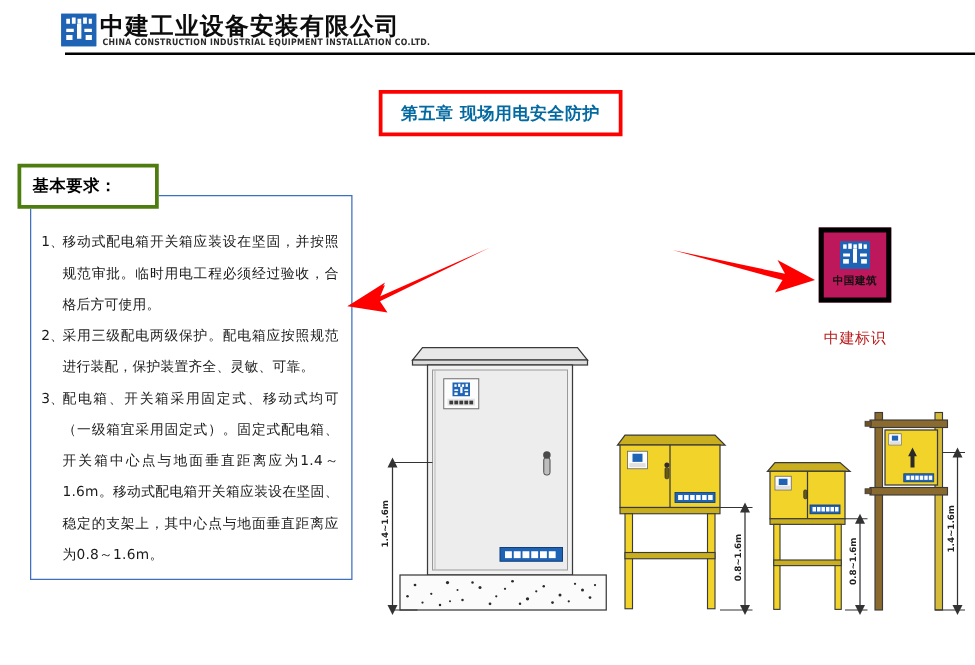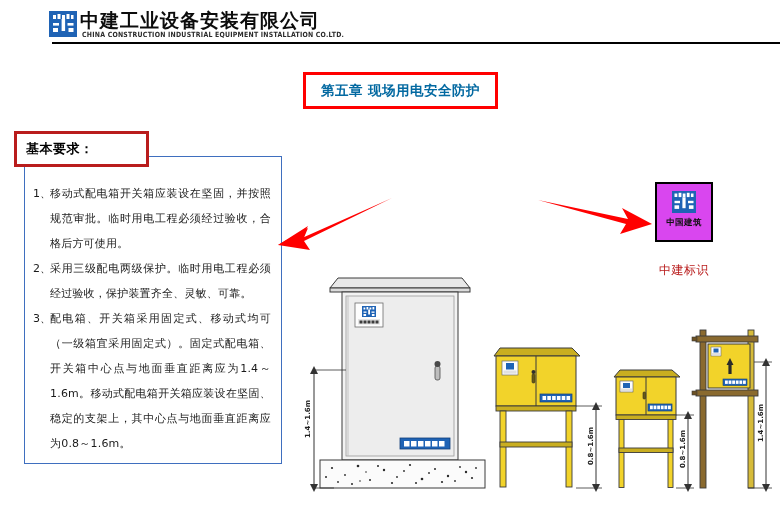--- a/index.html
+++ b/index.html
@@ -45,22 +45,22 @@
     font-size:13.5px;font-weight:bold;color:#0369a1;letter-spacing:0.5px;
   }
   .section-title{
     position:absolute;left:303px;top:122px;width:195px;
     text-align:center;font-size:12.5px;font-weight:bold;color:#000;
     letter-spacing:0.5px;
   }
 
   
   .req-head-box{
-    position:absolute;left:14px;top:131px;width:135px;height:36px;
-    border:3px solid #b91c1c;box-sizing:border-box;background:#fff;
+    position:absolute;left:14px;top:131px;width:113px;height:36px;
+    border:3px solid #4d7c0f;box-sizing:border-box;background:#fff;
     display:flex;align-items:center;z-index:4;
   }
   .req-head-box .t{
     font-size:13px;font-weight:bold;color:#000;padding-left:9px;letter-spacing:0.5px;
   }
   .req-body{
     position:absolute;left:24px;top:156px;width:258px;height:308px;
     border:1px solid #3f6fbf;box-sizing:border-box;background:#fff;
     padding:24px 10px 6px 8px;z-index:2;
   }
@@ -71,21 +71,21 @@
   .req-num{width:17px;flex:none;}
   .req-text{flex:1;text-align:justify;letter-spacing:0.2px;}
 
   
   .arrow-left{position:absolute;left:268px;top:188px;width:130px;height:72px;z-index:5;}
   .arrow-right{position:absolute;left:532px;top:186px;width:128px;height:66px;z-index:5;}
 
   
   .sign-box{
     position:absolute;left:655px;top:182px;width:58px;height:60px;
-    border:2px solid #000000;background:#d946ef;box-sizing:border-box;
+    border:4px solid #000000;background:#be185d;box-sizing:border-box;
   }
   .sign-logo{
     position:absolute;left:50%;top:7px;transform:translateX(-50%);
     width:24px;height:22px;background:#1f63b5;
   }
   .sign-cn{
     position:absolute;left:0;right:0;top:33px;text-align:center;
     font-size:8.5px;font-weight:bold;color:#111;letter-spacing:0.4px;
   }
   .sign-caption{
@@ -134,21 +134,21 @@
     <span class="t">第五章 现场用电安全防护</span>
   </div>
 
   <div class="req-body">
     <div class="req-item">
       <span class="req-num">1、</span>
       <span class="req-text">移动式配电箱开关箱应装设在坚固，并按照规范审批。临时用电工程必须经过验收，合格后方可使用。</span>
     </div>
     <div class="req-item">
       <span class="req-num">2、</span>
-      <span class="req-text">采用三级配电两级保护。临时用电工程必须经过验收，保护装置齐全、灵敏、可靠。</span>
+      <span class="req-text">采用三级配电两级保护。配电箱应按照规范进行装配，保护装置齐全、灵敏、可靠。</span>
     </div>
     <div class="req-item">
       <span class="req-num">3、</span>
       <span class="req-text">配电箱、开关箱采用固定式、移动式均可（一级箱宜采用固定式）。固定式配电箱、开关箱中心点与地面垂直距离应为1.4～1.6m。移动式配电箱开关箱应装设在坚固、稳定的支架上，其中心点与地面垂直距离应为0.8～1.6m。</span>
     </div>
   </div>
   <div class="req-head-box">
     <span class="t">基本要求：</span>
   </div>
 

